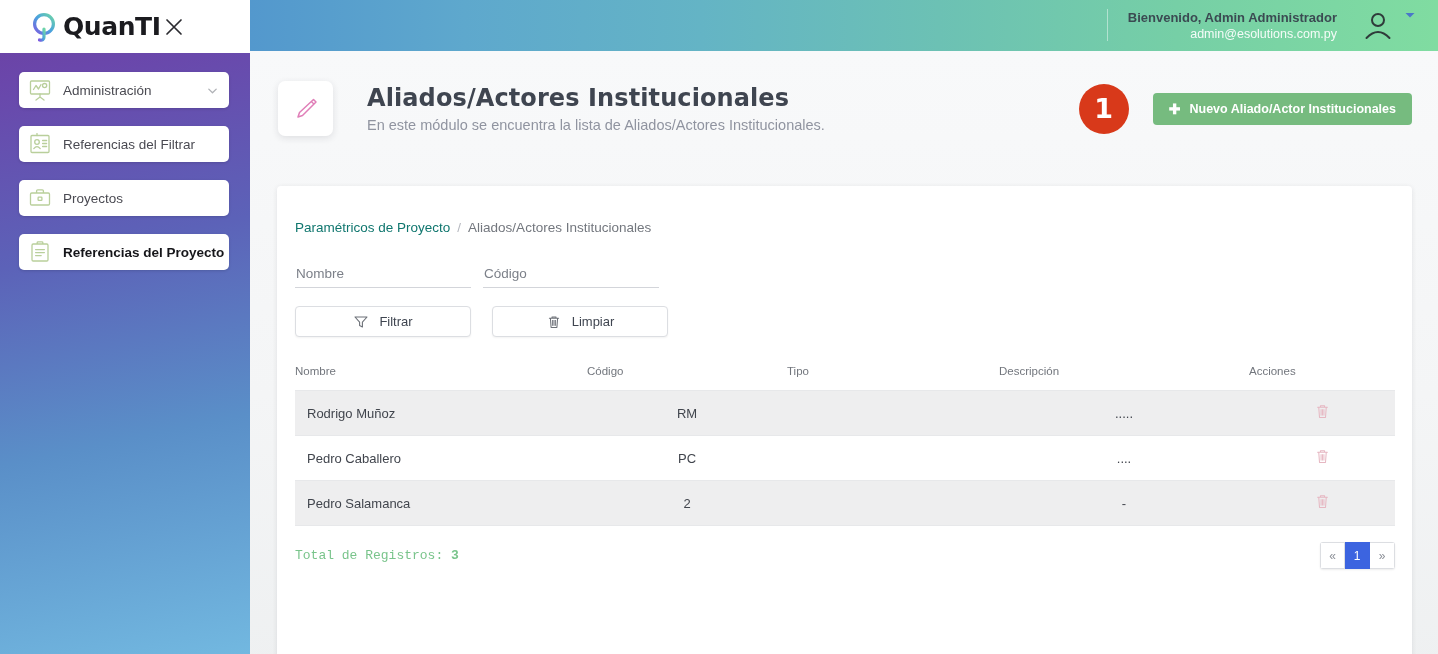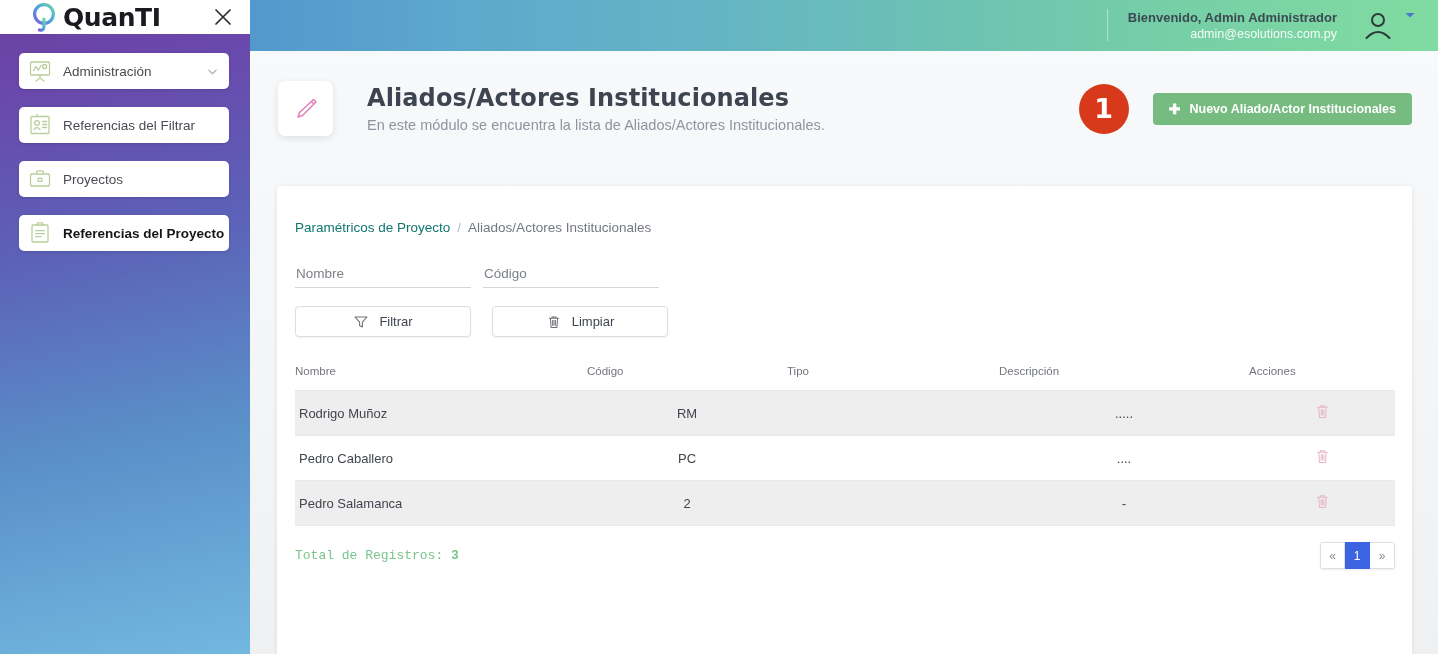--- a/index.html
+++ b/index.html
@@ -12,22 +12,22 @@
   #app { position: relative; width: 1438px; height: 654px; }
 
   
   #sidebar {
     position: absolute; left: 0; top: 0;
     width: 250px; height: 654px;
     background: linear-gradient(168deg, #6c3fa0 0%, #6a47ab 12%, #5c62b8 38%, #5a8fc8 66%, #72b8e0 100%);
     overflow: hidden;
   }
   #logo-bar {
-    height: 34px; background: #ffffff;
-    display: flex; align-items: center; justify-content: space-between;
+    height: 53px; background: #ffffff;
+    display: flex; align-items: center; justify-content: flex-start;
     padding: 0 14px 0 30px;
   }
   .logo-wrap { display: flex; align-items: center; gap: 3px; }
   .logo-mark { width: 30px; height: 32px; display: block; }
   .logo-text {
     font-size: 25px; font-weight: 700; letter-spacing: -0.4px;
     color: #1b1b1f; font-family: "DejaVu Sans", sans-serif;
   }
   #close-x { width: 26px; height: 26px; cursor: pointer; }
 
@@ -123,21 +123,21 @@
   }
 
   
   #table { width: 1100px; margin-top: 28px; border-collapse: collapse; table-layout: fixed; }
   #table th {
     font-size: 11.5px; font-weight: 400; color: #72767d; text-align: left;
     padding: 0 0 13px 0; border-bottom: 1px solid #e7e8ea;
   }
   #table td { font-size: 13px; color: #41454d; height: 45px; border-bottom: 1px solid #e7e8ea; }
   #table tbody tr.alt { background: #eeeeef; }
-  .c-nombre { width: 292px; padding-left: 4px; }
+  .c-nombre { width: 292px; padding-left: 12px; }
   .c-codigo { width: 200px; text-align: center; }
   .c-tipo   { width: 212px; text-align: center; }
   .c-desc   { width: 250px; text-align: center; }
   .c-acc    { width: 146px; text-align: center; }
   th.c-codigo { text-align: left; padding-left: 0; }
   th.c-tipo { text-align: left; }
   th.c-desc { text-align: left; margin-top: 38px; }
   th.c-acc  { text-align: left; }
   .del-btn { background: none; border: none; cursor: pointer; padding: 0; line-height: 0; }
 

